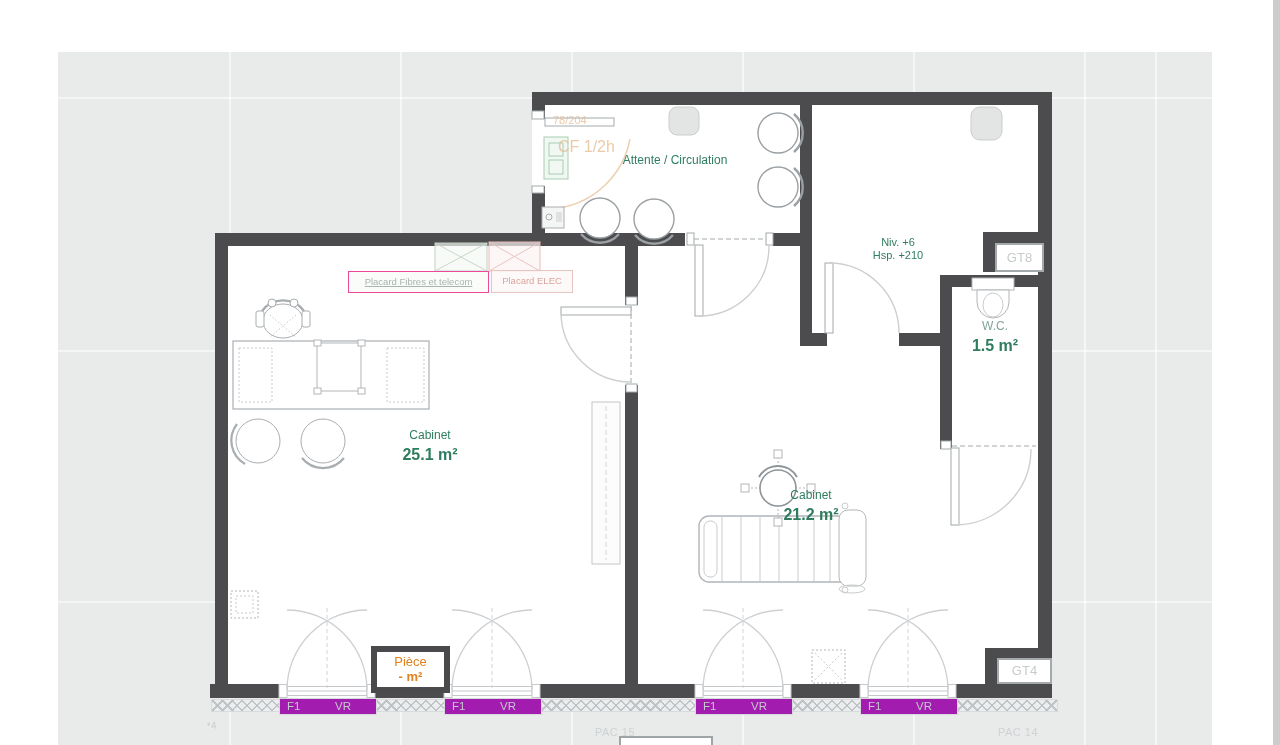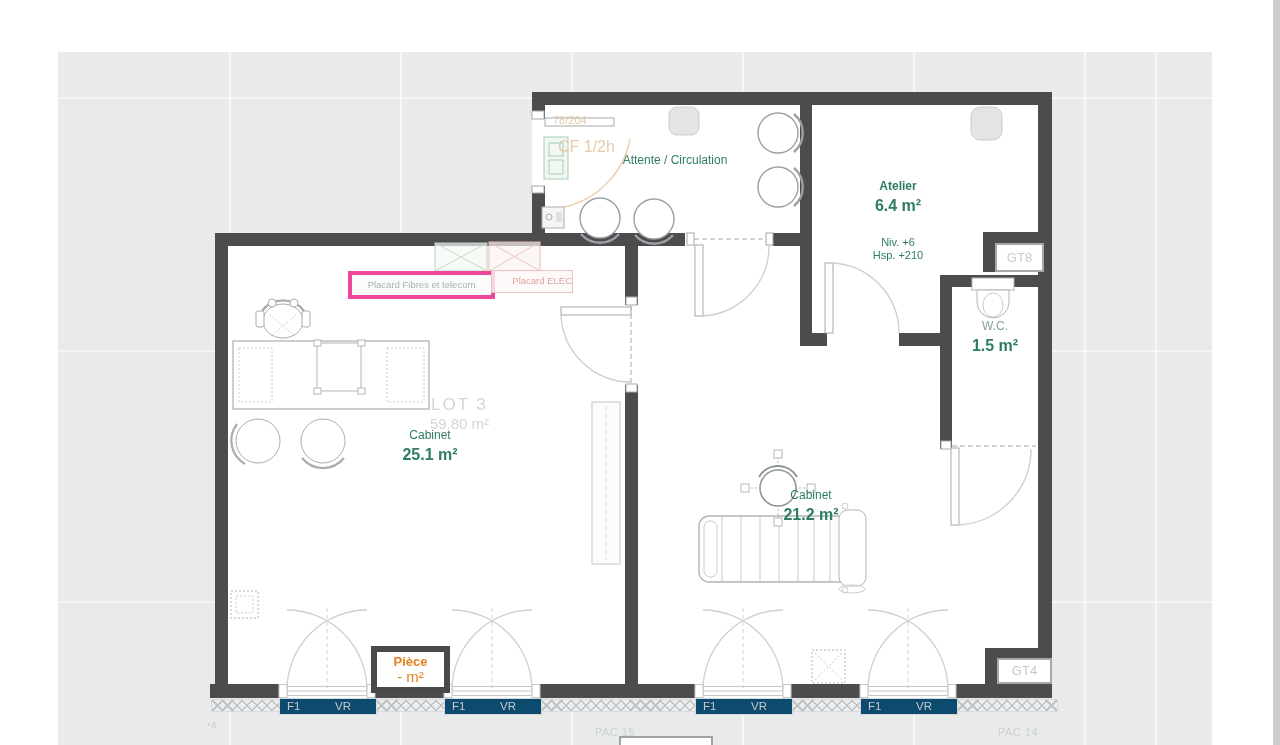--- a/index.html
+++ b/index.html
@@ -22,27 +22,27 @@
   .room-label .nm.b{font-weight:bold;}
   .room-label .ar{font-size:16px;font-weight:bold;}
   .room-note{text-align:center;color:#2e7d5e;font-size:11px;line-height:13px;}
   .wc-nm{color:#83a596;}
   .lot{text-align:center;color:#d3d6d6;}
   .lot .l1{font-size:17px;letter-spacing:2px;line-height:20px;}
   .lot .l2{font-size:15px;line-height:18px;}
   .gtbox{background:#fff;border:2px solid #a4a9ab;color:#c7cbcd;font-size:13px;
          text-align:center;}
   .piece{background:#fff;border:6px solid #4a4a4c;text-align:center;color:#df8220;}
-  .piece .p1{font-size:13px;font-weight:700;line-height:15px;margin-top:2px;}
-  .piece .p2{font-size:15px;font-weight:normal;line-height:15px;}
+  .piece .p1{font-size:13px;font-weight:400;line-height:15px;margin-top:2px;}
+  .piece .p2{font-size:13px;font-weight:bold;line-height:15px;}
   .placard{font-size:9.5px;text-align:center;overflow:hidden;white-space:nowrap;}
-  .placard.green{border:4px solid #ec4899;background:rgba(249,251,249,.8);color:#a9b4ad;line-height:19px;}
-  .placard.red{border:1px solid #e8c4c0;background:rgba(252,247,246,.8);color:#dba49d;line-height:20px;text-align:right;}
+  .placard.green{border:1px solid #ec4899;background:rgba(249,251,249,.8);color:#a9b4ad;line-height:19px;text-decoration:underline;}
+  .placard.red{border:1px solid #e8c4c0;background:rgba(252,247,246,.8);color:#dba49d;line-height:20px;}
   .fire-txt{color:#e4b98b;opacity:.75;font-size:11px;}
-  .fvbox{border:1px solid #d7dadb;background:#0c4a6e;height:15px;font-size:11.5px;
+  .fvbox{border:1px solid #d7dadb;background:#a21caf;height:15px;font-size:11.5px;
          color:#c4c9cb;}
   .fvbox span{position:absolute;top:1px;}
   .fvbox .f1{left:7px;}
   .fvbox .vr{left:55px;}
   .hatch{height:11px;background-color:#ecedee;border:1px solid #d8dadc;
     background-image:
       repeating-linear-gradient(45deg, rgba(185,190,193,.85) 0 1.6px, transparent 1.6px 7px),
       repeating-linear-gradient(135deg, rgba(185,190,193,.85) 0 1.6px, transparent 1.6px 7px);}
   .pac{font-size:11px;color:#ced2d4;letter-spacing:.5px;}
   .note{font-size:10px;color:#c8ccce;}
@@ -293,31 +293,23 @@
 
   <div class="abs placard green" style="left:348px;top:271px;width:139px;height:20px">Placard Fibres et telecom</div>
   <div class="abs placard red" style="left:491px;top:270px;width:80px;height:21px">Placard ELEC</div>
 
   <div class="abs fire-txt" style="left:553px;top:114px">78/204</div>
   <div class="abs fire-txt" style="left:558px;top:138px;font-size:16px">CF 1/2h</div>
 
   <div class="abs gtbox" style="left:995px;top:243px;width:45px;height:25px;line-height:25px">GT8</div>
   <div class="abs gtbox" style="left:997px;top:658px;width:51px;height:22px;line-height:22px">GT4</div>
 
-  <div class="abs lot" style="left:382px;top:395px;width:155px">
-    <div class="l1">LOT 3</div>
-    <div class="l2">59.80 m²</div>
-  </div>
 
   <div class="abs room-label" style="left:555px;top:151px;width:240px">
     <div class="nm">Attente / Circulation</div>
-  </div>
-  <div class="abs room-label" style="left:840px;top:177px;width:116px">
-    <div class="nm b">Atelier</div>
-    <div class="ar">6.4 m²</div>
   </div>
   <div class="abs room-note" style="left:840px;top:236px;width:116px">
     <div>Niv. +6</div>
     <div>Hsp. +210</div>
   </div>
   <div class="abs room-label" style="left:953px;top:317px;width:84px">
     <div class="nm wc-nm">W.C.</div>
     <div class="ar">1.5 m²</div>
   </div>
   <div class="abs room-label" style="left:367px;top:426px;width:126px">

